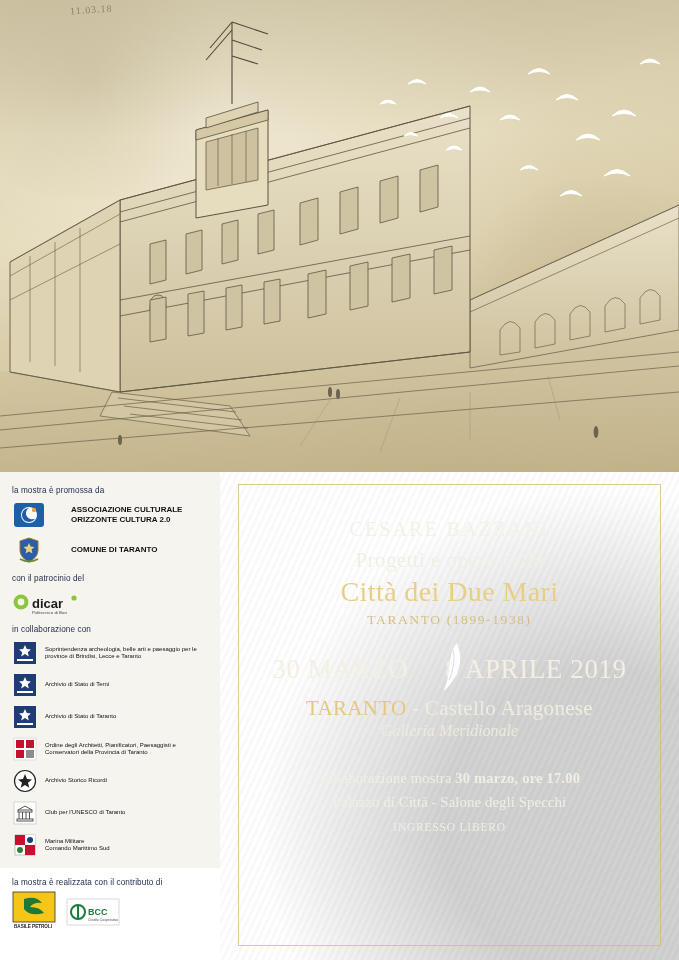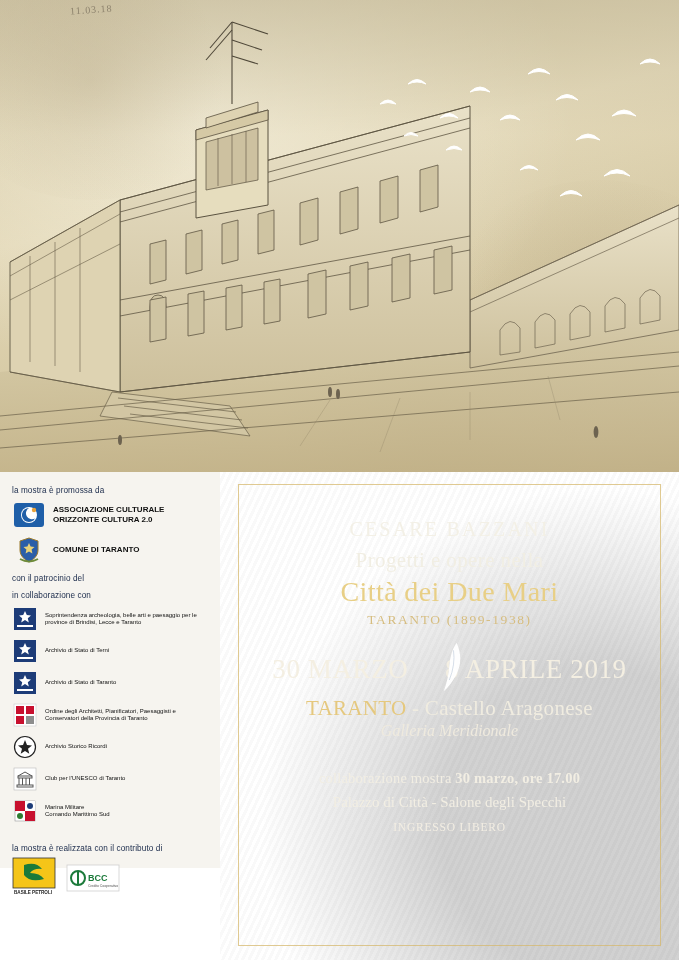--- a/index.html
+++ b/index.html
@@ -57,21 +57,21 @@
   }
   .lbl-head {
     font-size: 8.2px;
     color: #1a2a4a;
     margin: 4px 0 6px 0;
     letter-spacing: .1px;
   }
   .org-row {
     display: flex;
     align-items: center;
-    gap: 7px;
+    gap: 25px;
     margin-bottom: 7px;
   }
   .org-row .txt {
     font-size: 6.6px;
     line-height: 1.28;
     color: #111;
     font-weight: bold;
   }
   .logo {
     width: 34px; height: 28px;
@@ -391,20 +391,31 @@
           <path d="M15 3 l9 3 v9 c0 6 -5 10 -9 12 c-4 -2 -9 -6 -9 -12 V6 Z" fill="#2b5ea8" stroke="#9c7a2a" stroke-width="1"></path>
           <path d="M15 8 l1.6 3.6 l3.9 .4 l-2.9 2.6 l.8 3.8 l-3.4 -2 l-3.4 2 l.8 -3.8 l-2.9 -2.6 l3.9 -.4Z" fill="#e9d27a"></path>
           <path d="M6 24 q9 5 18 0" stroke="#6d8b3a" stroke-width="2" fill="none"></path>
         </svg>
       </span>
       <span class="txt">COMUNE DI TARANTO</span>
     </div>
 
     <div class="lbl-head" style="margin-top:10px;">con il patrocinio del</div>
 
+    <div class="org-row">
+      <span class="logo" style="width:90px;flex-basis:90px;justify-content:flex-start;">
+        <svg width="90" height="26" viewBox="0 0 90 26">
+          <circle cx="9" cy="12" r="7.5" fill="#8cc63f"></circle>
+          <circle cx="9" cy="12" r="3.4" fill="#f6f4ef"></circle>
+          <text x="20" y="18" font-family="Liberation Sans, sans-serif" font-size="13" font-weight="bold" fill="#1b1b1b">dicar</text>
+          <circle cx="62" cy="8" r="2.6" fill="#8cc63f"></circle>
+          <text x="20" y="24" font-family="Liberation Sans, sans-serif" font-size="4.4" fill="#444">Politecnico di Bari</text>
+        </svg>
+      </span>
+    </div>
 
     <div class="lbl-head" style="margin-top:8px;">in collaborazione con</div>
 
     <div class="collab-row">
       <span class="logo sq">
         <svg width="24" height="24" viewBox="0 0 24 24">
           <rect x="1" y="1" width="22" height="22" fill="#1d3c78"></rect>
           <path d="M12 4 l1.8 4 l4.2 .4 l-3.2 2.8 l1 4.2 l-3.8 -2.3 l-3.8 2.3 l1 -4.2 l-3.2 -2.8 l4.2 -.4Z" fill="#ffffff"></path>
           <rect x="4" y="18" width="16" height="2" fill="#ffffff"></rect>
         </svg>

